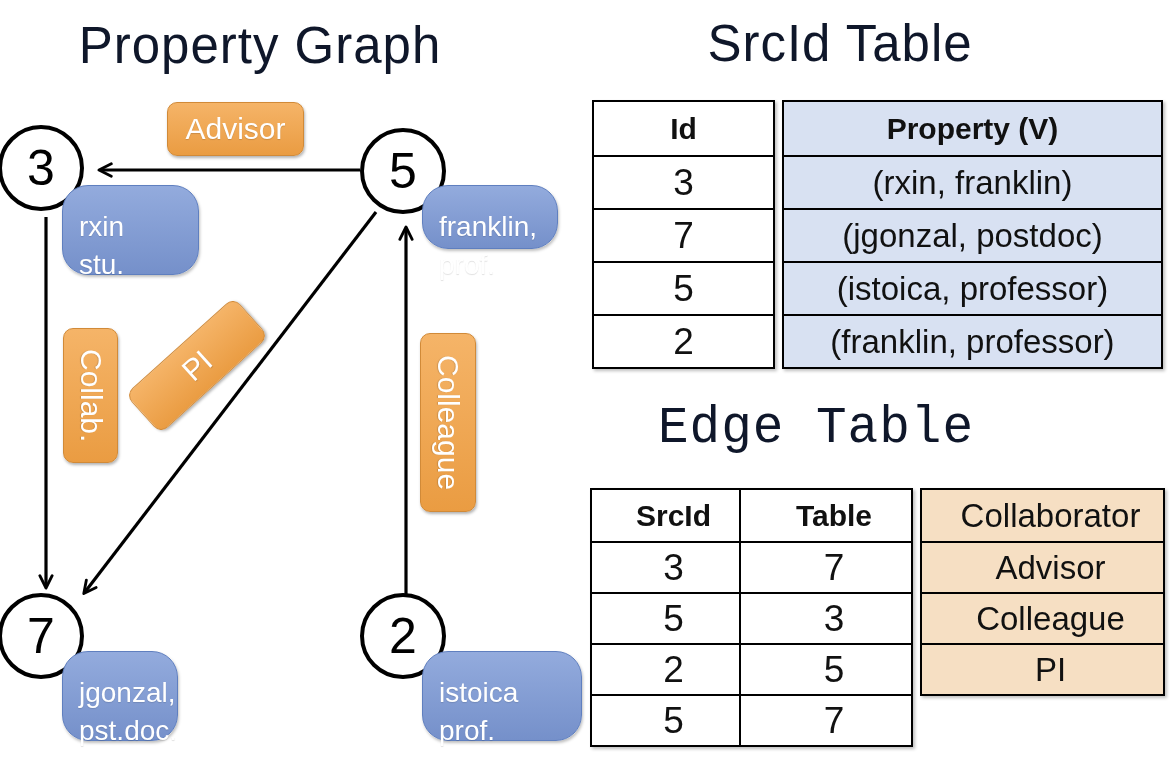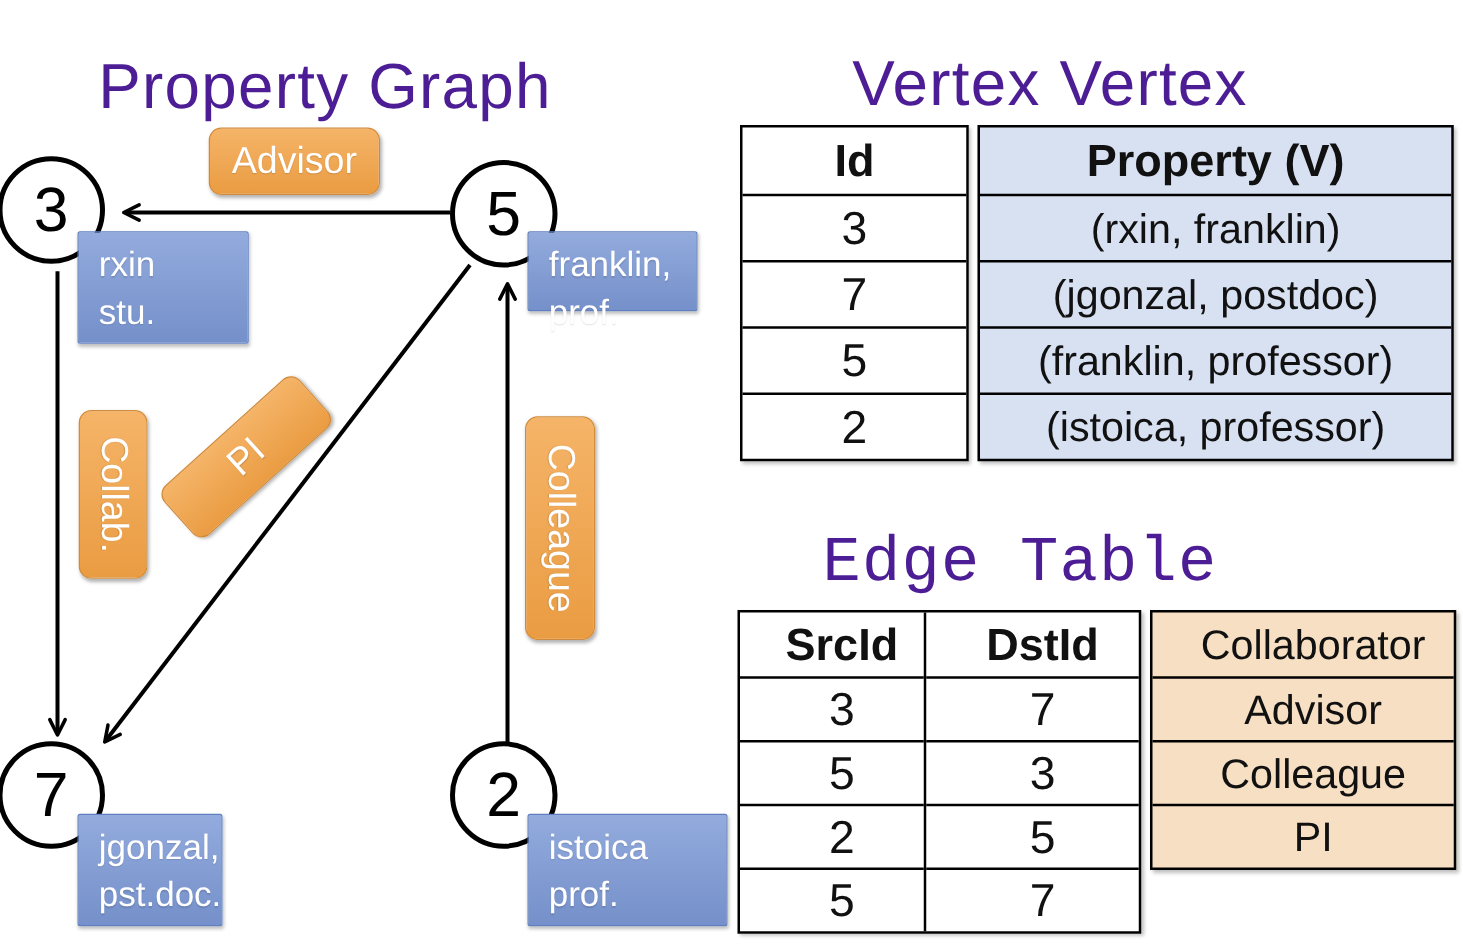--- a/index.html
+++ b/index.html
@@ -22,24 +22,23 @@
     overflow:hidden;
     background:#ffffff;
     font-family:"Liberation Sans", sans-serif;
     color:#111;
   }
   .title{
     position:absolute;
     font-size:51px;
     font-weight:400;
     letter-spacing:1px;
-    color:#4c1d95;
+    color:#0f172a;
     text-align:center;
     white-space:nowrap;
-    margin-top:23px;
   }
   #graph-title{left:0;top:16px;width:520px;}
   #vertex-title{left:565px;top:14px;width:550px;}
   #edge-title{left:541px;top:400px;width:550px;font-family:Liberation Mono, monospace;}
 
   
   #graph-panel{position:absolute;left:0;top:0;width:580px;height:760px;}
   #edge-svg{position:absolute;left:0;top:0;}
   .node{
     position:absolute;
@@ -69,25 +68,25 @@
   #pill-advisor{left:167px;top:102px;width:137px;height:54px;}
   #pill-collab{left:63px;top:328px;width:55px;height:135px;}
   #pill-pi{left:124px;top:339px;width:146px;height:53px;transform:rotate(-42deg);}
   #pill-colleague{left:420px;top:333px;width:56px;height:179px;}
   .pill-v{writing-mode:vertical-rl;text-orientation:mixed;}
 
   .vbox{
     position:absolute;
     background:linear-gradient(180deg,var(--vertex-label-top) 0%,var(--vertex-label-bottom) 100%);
     border:1px solid var(--vertex-label-border);
-    border-radius:2px;
+    border-radius:26px;
     box-shadow:1px 2px 3px rgba(0,0,0,0.25);
     color:#fff;
     font-size:28px;line-height:1.35;
-    padding:7px 8px 0 16px;
+    padding:22px 8px 0 16px;
     text-shadow:0 1px 1px rgba(0,0,0,0.12);
   }
   .vbox span{display:block;}
   #vbox-rxin{left:62px;top:185px;width:137px;height:90px;}
   #vbox-franklin{left:422px;top:185px;width:136px;height:64px;}
   #vbox-jgonzal{left:62px;top:651px;width:116px;height:90px;}
   #vbox-istoica{left:422px;top:651px;width:160px;height:90px;}
 
   
   .tbl{position:absolute;display:flex;align-items:flex-start;}
@@ -99,21 +98,21 @@
     box-shadow:2px 2px 3px rgba(0,0,0,0.25);
   }
   .tbl .gap{width:7px;}
   .cell{
     text-align:center;
     border-top:2px solid #000;
     display:flex;align-items:center;justify-content:center;
     background:transparent;
   }
   .col .cell:first-child{border-top:none;}
-  .hdr{font-weight:700;font-size:36px;}
+  .hdr{font-weight:700;font-size:30px;}
   .num{font-size:37px;font-weight:300;}
   .txt{font-size:33px;font-weight:300;white-space:nowrap;}
 
   
   #vertex-table .cell{height:53px;}
   #vt-id{width:183px;}
   #vt-prop{width:381px;background:var(--vertex-table-fill);}
 
   
   #edge-table .cell{height:51px;padding-left:16px;}
@@ -171,53 +170,53 @@
     <div class="vbox" id="vbox-jgonzal">
       <span>jgonzal,</span>
       <span>pst.doc.</span>
     </div>
     <div class="vbox" id="vbox-istoica">
       <span>istoica</span>
       <span>prof.</span>
     </div>
   </div>
 
-  <div class="title" id="vertex-title">Vertex Vertex</div>
+  <div class="title" id="vertex-title">SrcId Table</div>
 
   <div class="tbl" id="vertex-table">
     <div class="block col" id="vt-id">
       <div class="cell hdr">Id</div>
       <div class="cell num">3</div>
       <div class="cell num">7</div>
       <div class="cell num">5</div>
       <div class="cell num">2</div>
     </div>
     <div class="gap"></div>
     <div class="block col" id="vt-prop">
       <div class="cell hdr">Property (V)</div>
       <div class="cell txt">(rxin, franklin)</div>
       <div class="cell txt">(jgonzal, postdoc)</div>
+      <div class="cell txt">(istoica, professor)</div>
       <div class="cell txt">(franklin, professor)</div>
-      <div class="cell txt">(istoica, professor)</div>
     </div>
   </div>
 
   <div class="title" id="edge-title">Edge Table</div>
 
   <div class="tbl" id="edge-table">
     <div class="block" id="et-ids">
       <div class="col" id="et-src">
         <div class="cell hdr">SrcId</div>
         <div class="cell num">3</div>
         <div class="cell num">5</div>
         <div class="cell num">2</div>
         <div class="cell num">5</div>
       </div>
       <div class="col" id="et-dst">
-        <div class="cell hdr">DstId</div>
+        <div class="cell hdr">Table</div>
         <div class="cell num">7</div>
         <div class="cell num">3</div>
         <div class="cell num">5</div>
         <div class="cell num">7</div>
       </div>
     </div>
     <div class="gap"></div>
     <div class="block col" id="et-prop">
       <div class="cell txt">Collaborator</div>
       <div class="cell txt">Advisor</div>

